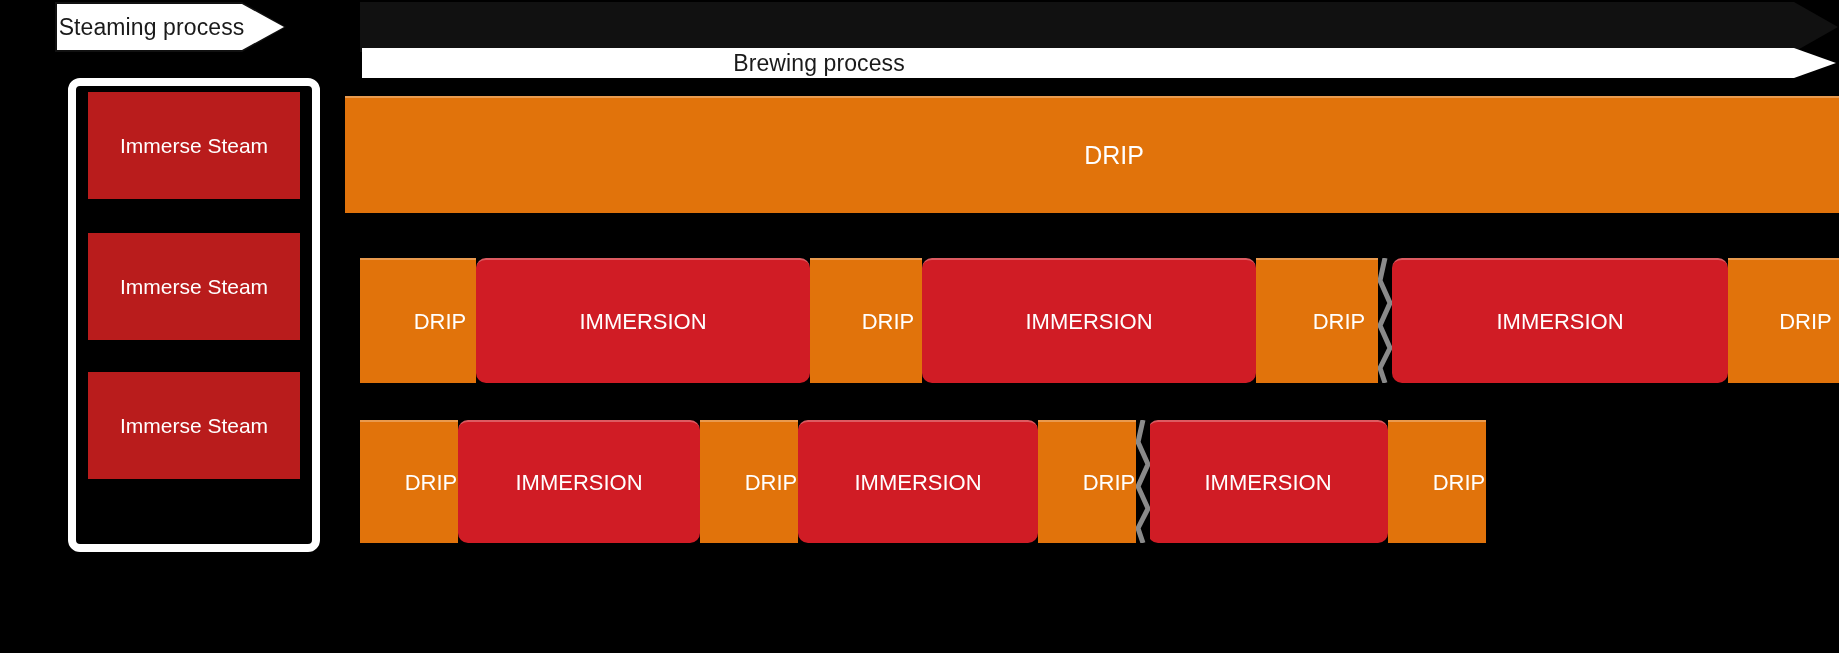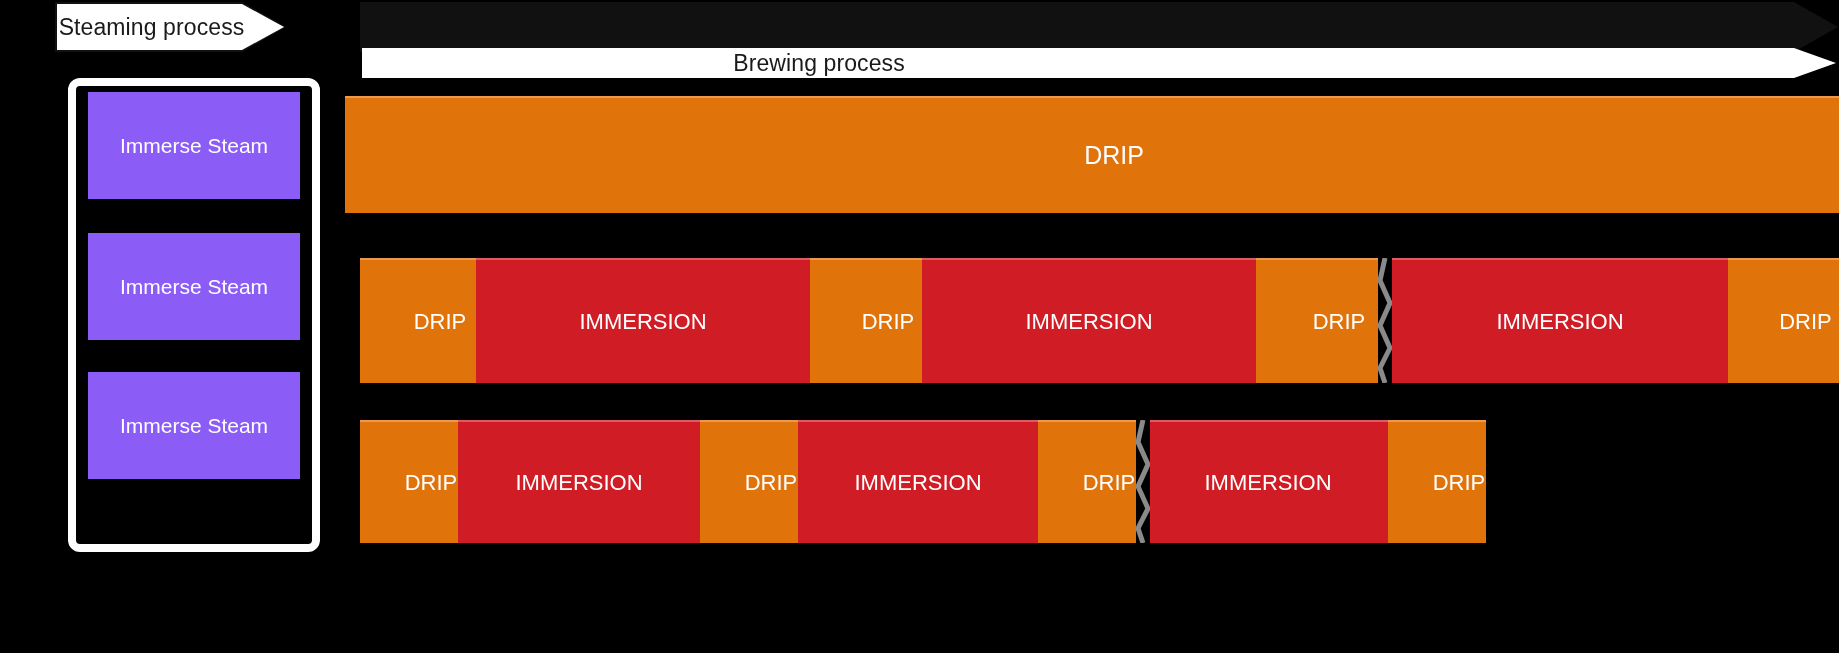--- a/index.html
+++ b/index.html
@@ -92,21 +92,21 @@
     border: 8px solid #ffffff;
     border-radius: 12px;
     box-sizing: border-box;
     background: transparent;
   }
   .steam-box {
     position: absolute;
     left: 88px;
     width: 212px;
     height: 107px;
-    background: #8b5cf6;
+    background: #b91c1c;
     color: #ffffff;
     display: flex;
     align-items: center;
     justify-content: center;
     font-size: 21px;
     white-space: nowrap;
   }
   #steam-box-0 { top: 92px; }
   #steam-box-1 { top: 233px; }
   #steam-box-2 { top: 372px; }
@@ -116,21 +116,21 @@
     position: absolute;
     box-sizing: border-box;
     display: flex;
     align-items: center;
     justify-content: center;
     color: #ffffff;
     white-space: nowrap;
     border-top: 2px solid rgba(255,255,255,.28);
   }
   .seg.drip  { background: #E1730B; padding-left: 44px; }
-  .seg.immer { background: #D01C25; }
+  .seg.immer { background: #D01C25; border-radius: 10px; }
 
   
   #row1 .seg { font-size: 25px; }
   
   #row2 .seg { font-size: 22px; }
   #row3 .seg { font-size: 22px; }
 
   
   .break {
     position: absolute;

